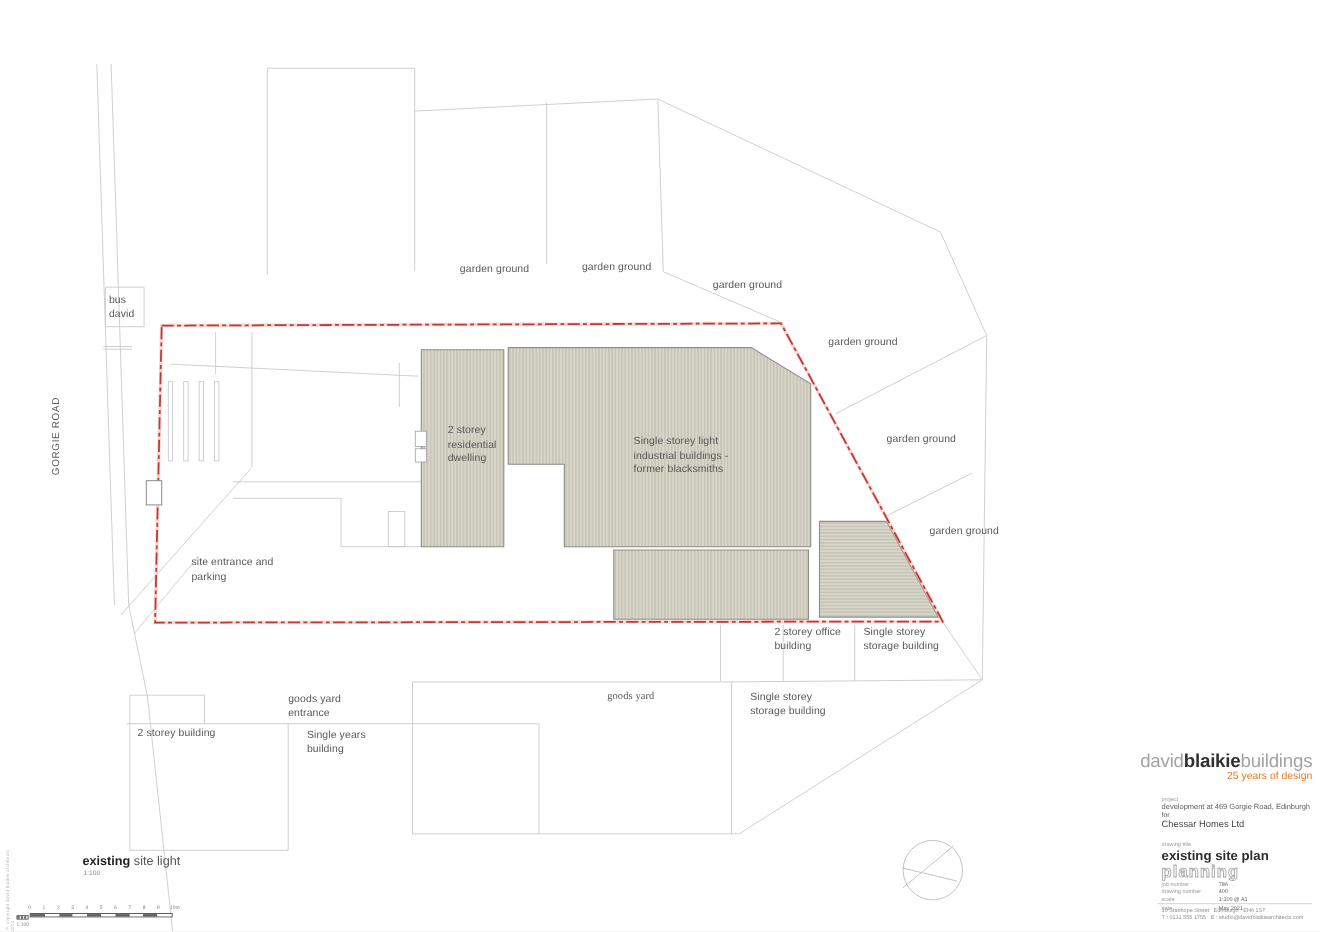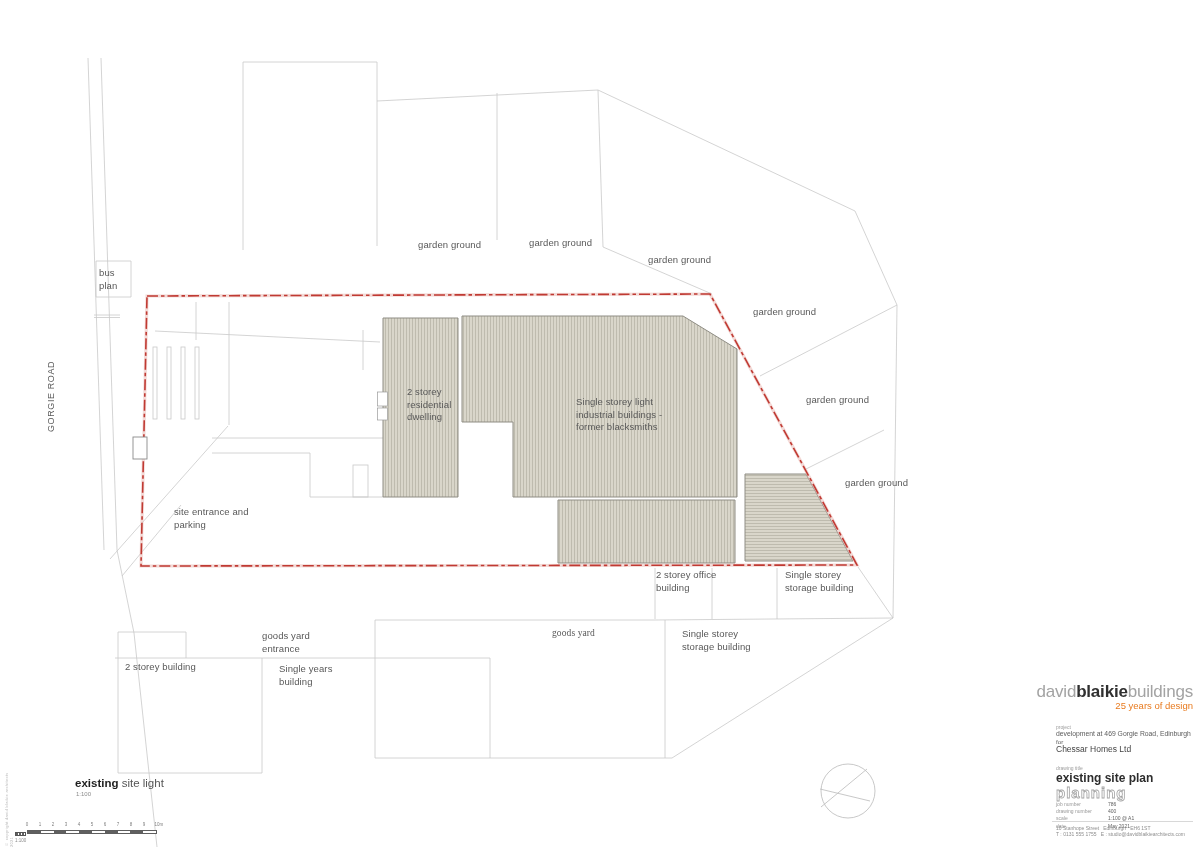--- a/index.html
+++ b/index.html
@@ -121,35 +121,35 @@
     </g>
 
     <g stroke="#c2c2c2" stroke-width="0.9" fill="none">
       <circle cx="848" cy="791" r="27"></circle>
       <path d="M867,769 L821,807"></path>
       <path d="M820,789 L870,801"></path>
     </g>
   </svg>
 
   <div class="lbl rot" style="left:46px;top:432px;">GORGIE ROAD</div>
-  <div class="lbl" style="left:99px;top:267px;width:28px;">bus plan</div>
+  <div class="lbl" style="left:99px;top:267px;width:28px;">bus david</div>
 
   <div class="lbl" style="left:418px;top:239px;">garden ground</div>
   <div class="lbl" style="left:529px;top:237px;">garden ground</div>
   <div class="lbl" style="left:648px;top:254px;">garden ground</div>
   <div class="lbl" style="left:753px;top:306px;">garden ground</div>
   <div class="lbl" style="left:806px;top:394px;">garden ground</div>
   <div class="lbl" style="left:845px;top:477px;">garden ground</div>
 
   <div class="lbl" style="left:407px;top:386px;width:58px;">2 storey residential dwelling</div>
   <div class="lbl" style="left:576px;top:396px;width:100px;">Single storey light industrial buildings - former blacksmiths</div>
   <div class="lbl" style="left:174px;top:506px;width:76px;">site entrance and parking</div>
   <div class="lbl" style="left:262px;top:630px;width:62px;">goods yard entrance</div>
   <div class="lbl" style="left:552px;top:627px;font-family:Liberation Serif, serif;">goods yard</div>
-  <div class="lbl" style="left:656px;top:569px;width:80px;">2 storey office building</div>
+  <div class="lbl" style="left:656px;top:569px;width:80px;padding-left:48px;">2 storey office building</div>
   <div class="lbl" style="left:785px;top:569px;width:75px;">Single storey storage building</div>
   <div class="lbl" style="left:682px;top:628px;width:85px;">Single storey storage building</div>
   <div class="lbl" style="left:125px;top:661px;">2 storey building</div>
   <div class="lbl" style="left:279px;top:663px;width:68px;">Single years building</div>
 
   <div class="caption-title">
     <b>existing</b><span> site light</span>
   </div>
   <div class="caption-scale">1:100</div>
 

